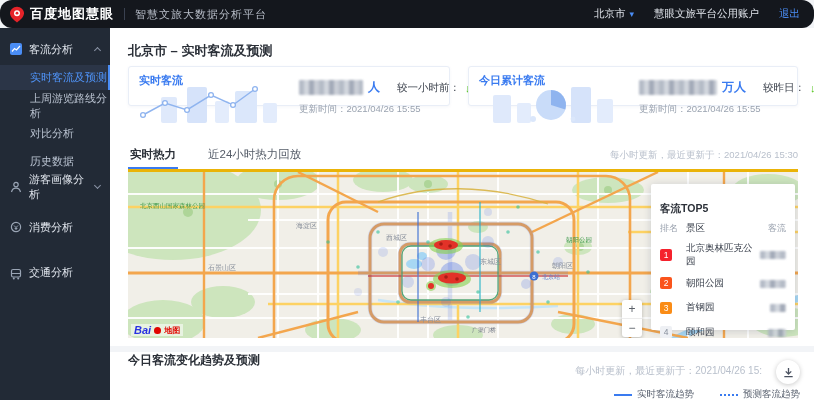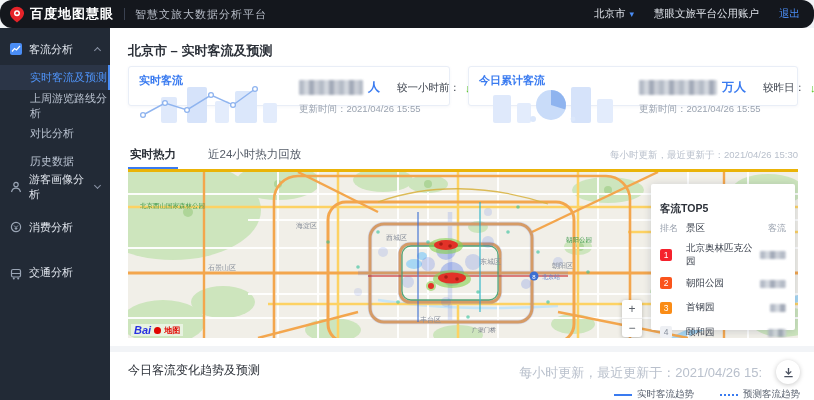--- a/index.html
+++ b/index.html
@@ -92,22 +92,22 @@
   .top5-row { display:flex; align-items:center; margin-top:6.5px; cursor:pointer; }
   .col-rank { width:26px; }
   .col-name { flex:1; font-size:9.5px; color:#3a404c; }
   .col-val { width:28px; text-align:right; }
   .rank-badge { width:12px; height:12px; border-radius:2px; color:#fff; font-size:8.5px;
                 display:flex; align-items:center; justify-content:center; }
   .rk1 { background:#f5222d; } .rk2 { background:#fa541c; } .rk3 { background:#fa8c16; }
   .rk45 { background:#eef0f4; color:#878f9c; }
 
   
-  .trend-title { position:absolute; left:18px; top:10px; font-size:12px; font-weight:normal; color:#2b3038;text-align:right; }
-  .trend-note { position:absolute; right:52px; top:12px; font-size:13px; color:#b9c0cc; }
+  .trend-title { position:absolute; left:18px; top:0; font-size:12px; font-weight:bold; color:#2b3038;text-align:right; }
+  .trend-note { position:absolute; right:52px; top:12px; font-size:10px; color:#b9c0cc; }
   .dl-btn { position:absolute; right:14px; top:8px; width:24px; height:24px; border-radius:50%;
             background:#fff; box-shadow:0 1px 5px rgba(0,0,0,.22); display:flex; align-items:center;
             justify-content:center; cursor:pointer; }
   .legend { position:absolute; right:14px; top:36px; display:flex; align-items:center; gap:26px;
             font-size:9.5px; color:#5a6270; }
   .leg-item { display:flex; align-items:center; gap:5px; cursor:pointer; }
   .leg-line { width:18px; border-top:2px solid #3a7bf0; }
   .leg-dots { width:18px; border-top:2px dotted #3a7bf0; }
 </style>
 </head>

